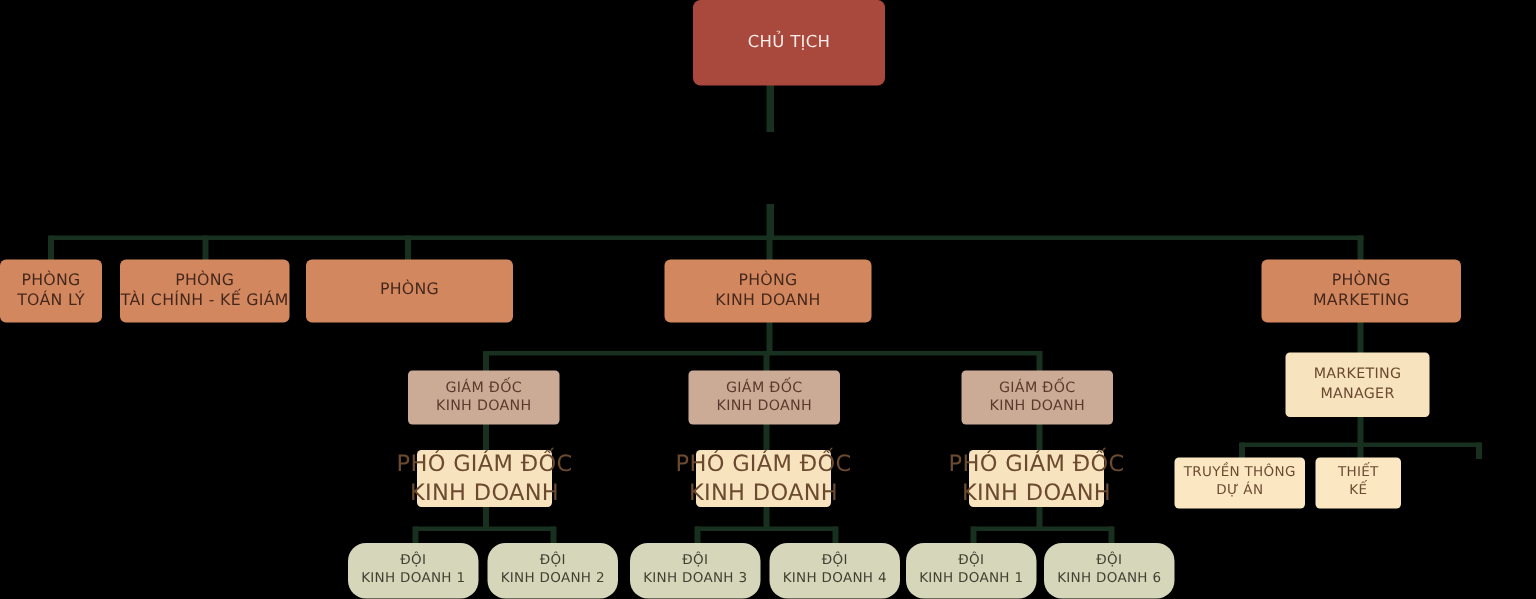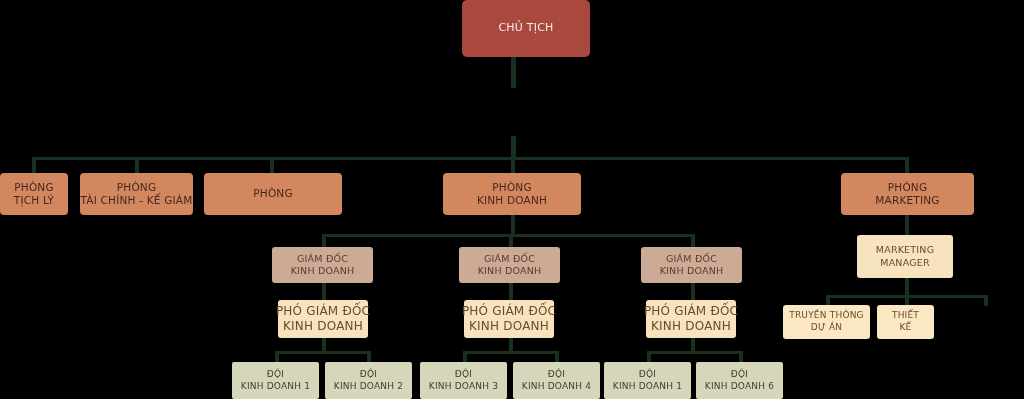--- a/index.html
+++ b/index.html
@@ -30,22 +30,22 @@
     padding:2px 4px;
     z-index:3;
   }
   .node .l{display:block;white-space:nowrap;}
 
   
   .t-chair{background:#a9483c;color:#f6ece8;border-radius:5px;font-size:11px;font-weight:400;}
   .t-ceo  {background:#c66450;color:#fdf4f0;border-radius:5px;font-size:11.5px;font-weight:400;}
   .t-dept {background:#d3875f;color:#44281c;border-radius:4px;font-size:10.5px;}
   .t-dir  {background:#ccab96;color:#5a3a2c;border-radius:3px;font-size:9.5px;}
-  .t-vice {background:#f7e3bd;color:#6b4a30;border-radius:3px;font-size:12px;}
-  .t-team {background:#d6d6ba;color:#3f4030;border-radius:2px;font-size:9px;text-align:right;}
+  .t-vice {background:#f7e3bd;color:#6b4a30;border-radius:3px;font-size:15px;}
+  .t-team {background:#d6d6ba;color:#3f4030;border-radius:12px;font-size:9px;text-align:right;}
   .t-mgr  {background:#f7e3bd;color:#6b4a30;border-radius:3px;font-size:9.5px;}
   .t-sub  {background:#fbe8c3;color:#6b4a30;border-radius:3px;font-size:9px;}
 </style>
 </head>
 <body>
 
 <div id="stage">
 
   <div class="vline" style="left:511px;top:56px;width:5px;height:32px;"></div>
 
@@ -90,21 +90,21 @@
   <div class="vline" style="left:905px;top:295px;height:11px;"></div>
   <div class="vline" style="left:984px;top:295px;height:11px;"></div>
 
   <div class="node t-chair" style="left:434px;top:0px;width:128px;height:57px;margin-left:28px;">
     <span class="l">CHỦ TỊCH</span>
   </div>
 
 
   <div class="node t-dept" style="left:0px;top:173px;width:68px;height:42px;">
     <span class="l">PHÒNG</span>
-    <span class="l">TỊCH LÝ</span>
+    <span class="l">TOÁN LÝ</span>
   </div>
 
   <div class="node t-dept" style="left:80px;top:173px;width:113px;height:42px;">
     <span class="l">PHÒNG</span>
     <span class="l">TÀI CHÍNH - KẾ GIÁM</span>
   </div>
 
   <div class="node t-dept" style="left:204px;top:173px;width:138px;height:42px;">
     <span class="l">PHÒNG</span>
   </div>

